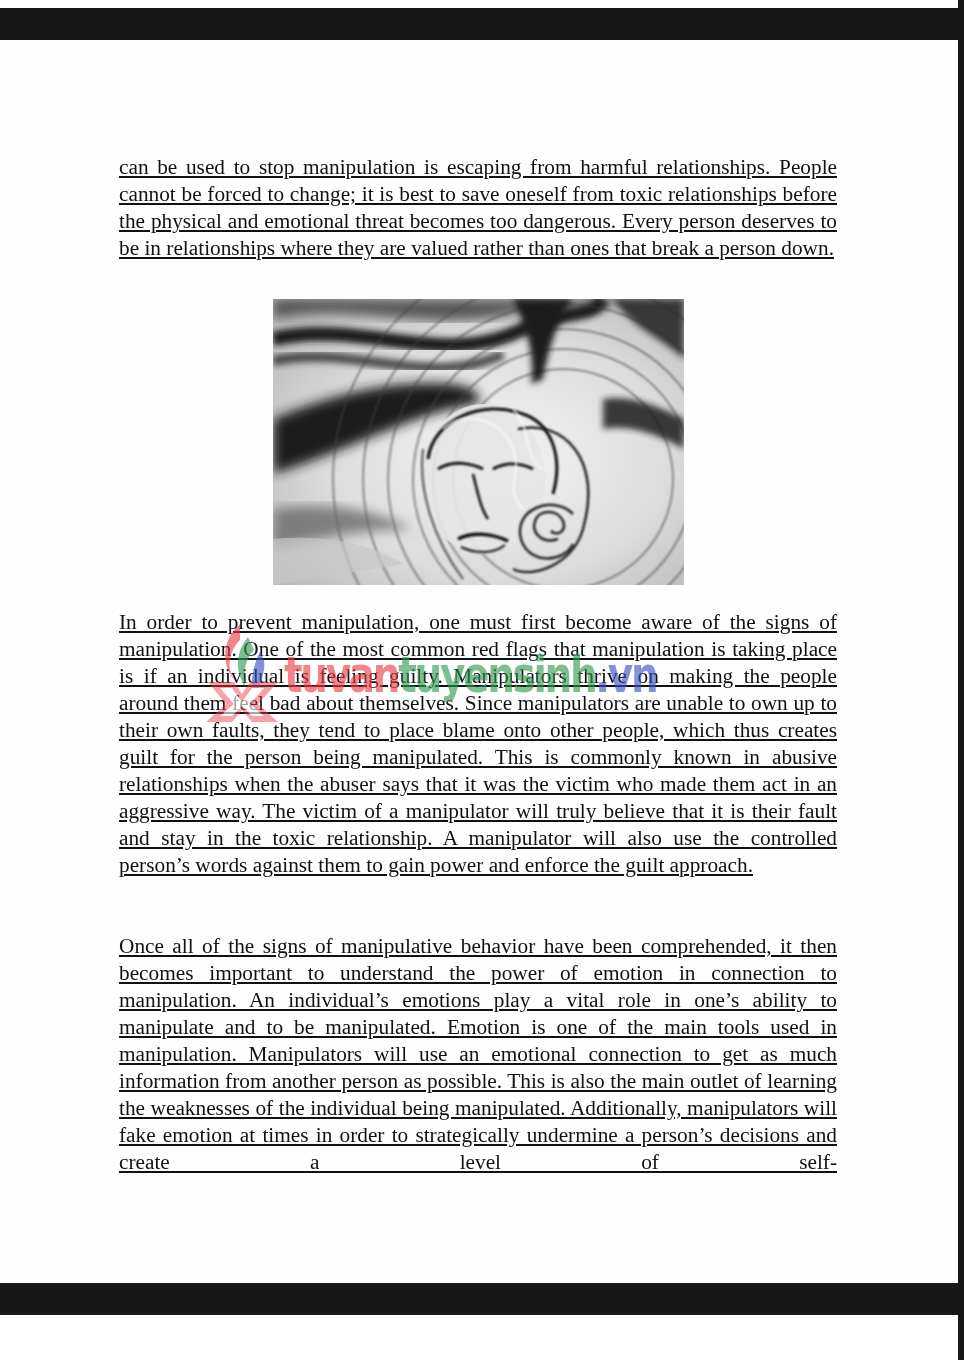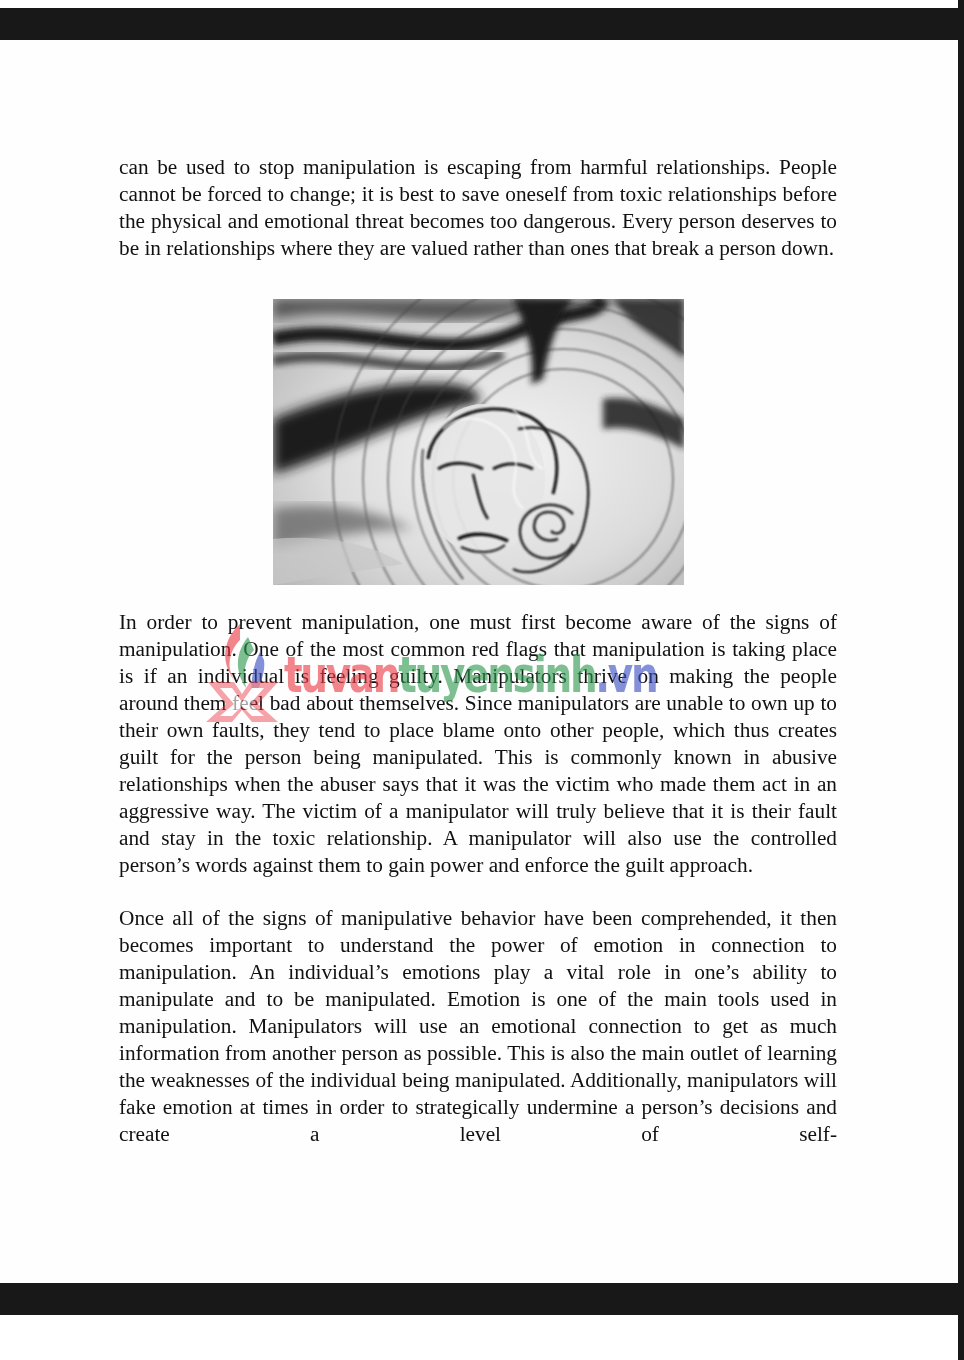--- a/index.html
+++ b/index.html
@@ -42,26 +42,28 @@
     .content {
       position: absolute;
       left: 119px;
       width: 718px;
       font-size: 21.3px;
       line-height: 27px;
       text-align: justify;
     }
     .content p {
       margin: 0;
+      text-decoration: underline;
     }
     .p1 { top: 114px; }
     .p2 { top: 557px; margin-top: 12px; }
     .p3 { top: 865px; }
     .content p.last-line-justify {
       text-align-last: justify;
+      margin-top: 28px;
     }
     .figure {
       position: absolute;
       left: 273px;
       top: 259px;
       width: 411px;
       height: 286px;
       overflow: hidden;
       background: #e8e8e8;
     }

